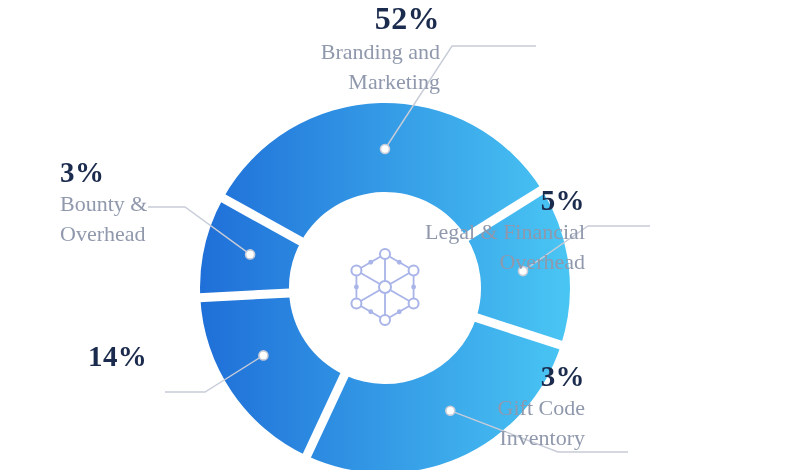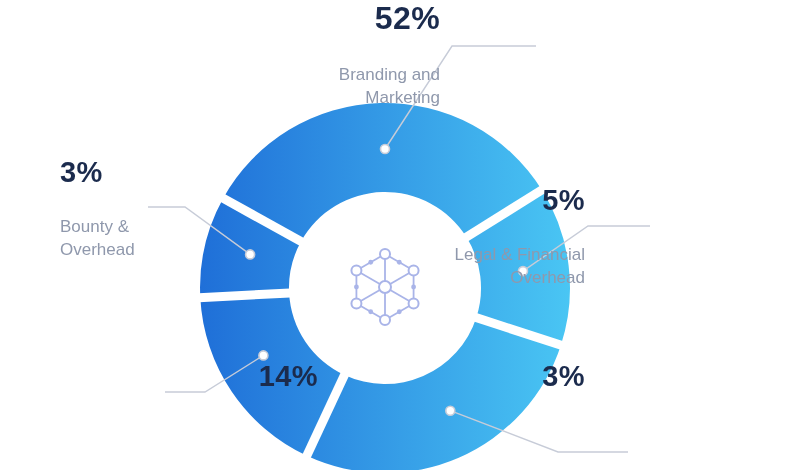--- a/index.html
+++ b/index.html
@@ -3,42 +3,43 @@
 <meta charset="utf-8">
 <style>
   html, body { margin: 0; padding: 0; background: #ffffff; }
   body { font-family: "Liberation Sans", sans-serif; }
   #stage {
     position: relative;
     width: 650px;
     height: 470px;
     overflow: hidden;
     background: var(--bg, #ffffff);
+    font-family: Liberation Serif, serif;
   }
   #chart-svg { position: absolute; left: 0; top: 0; }
   .callout { position: absolute; }
   .callout .pct {
     font-weight: 700;
     font-size: 29px;
     letter-spacing: 0.4px;
     color: var(--percent, #1b2b4d);
   }
   .callout .lbl {
-    margin-top: 26px;
-    font-size: 17px;
+    margin-top: 0;
+    font-size: 22px;
     line-height: 1.38;
     color: var(--label, #8f98ac);
     white-space: pre-line;
   }
   .align-right { text-align: right; }
   .callout-branding { top: 0px;   right: 210px; width: 210px; }
   .callout-branding .pct { font-size: 32px; }
   .callout-bounty   { top: 156px; left: 60px;   width: 170px; }
   .callout-legal    { top: 184px; right: 65px;  width: 230px; }
-  .callout-it       { top: 360px; left: 88px;   width: 230px; text-align: right; }
+  .callout-it       { top: 340px; left: 88px;   width: 230px; }
   .callout-gift     { top: 360px; right: 65px;  width: 180px; }
 </style>
 </head>
 <body>
 
 <div id="stage" style="--percent: #1b2b4d; --label: #8f98ac; --bg: #ffffff;">
 
   <svg id="chart-svg" width="810" height="470" viewBox="0 0 810 470">
     <defs>
       <linearGradient id="segGrad" gradientUnits="userSpaceOnUse" x1="200" y1="288" x2="575" y2="288">
@@ -118,15 +119,17 @@
     <div class="lbl">Legal &amp; Financial
 Overhead</div>
   </div>
 
   <div class="callout callout-it">
     <div class="pct">14%</div>
   </div>
 
   <div class="callout callout-gift align-right">
     <div class="pct">3%</div>
+    <div class="lbl">Gift Code
+Inventory</div>
   </div>
 
 </div>
 
 </body></html>

